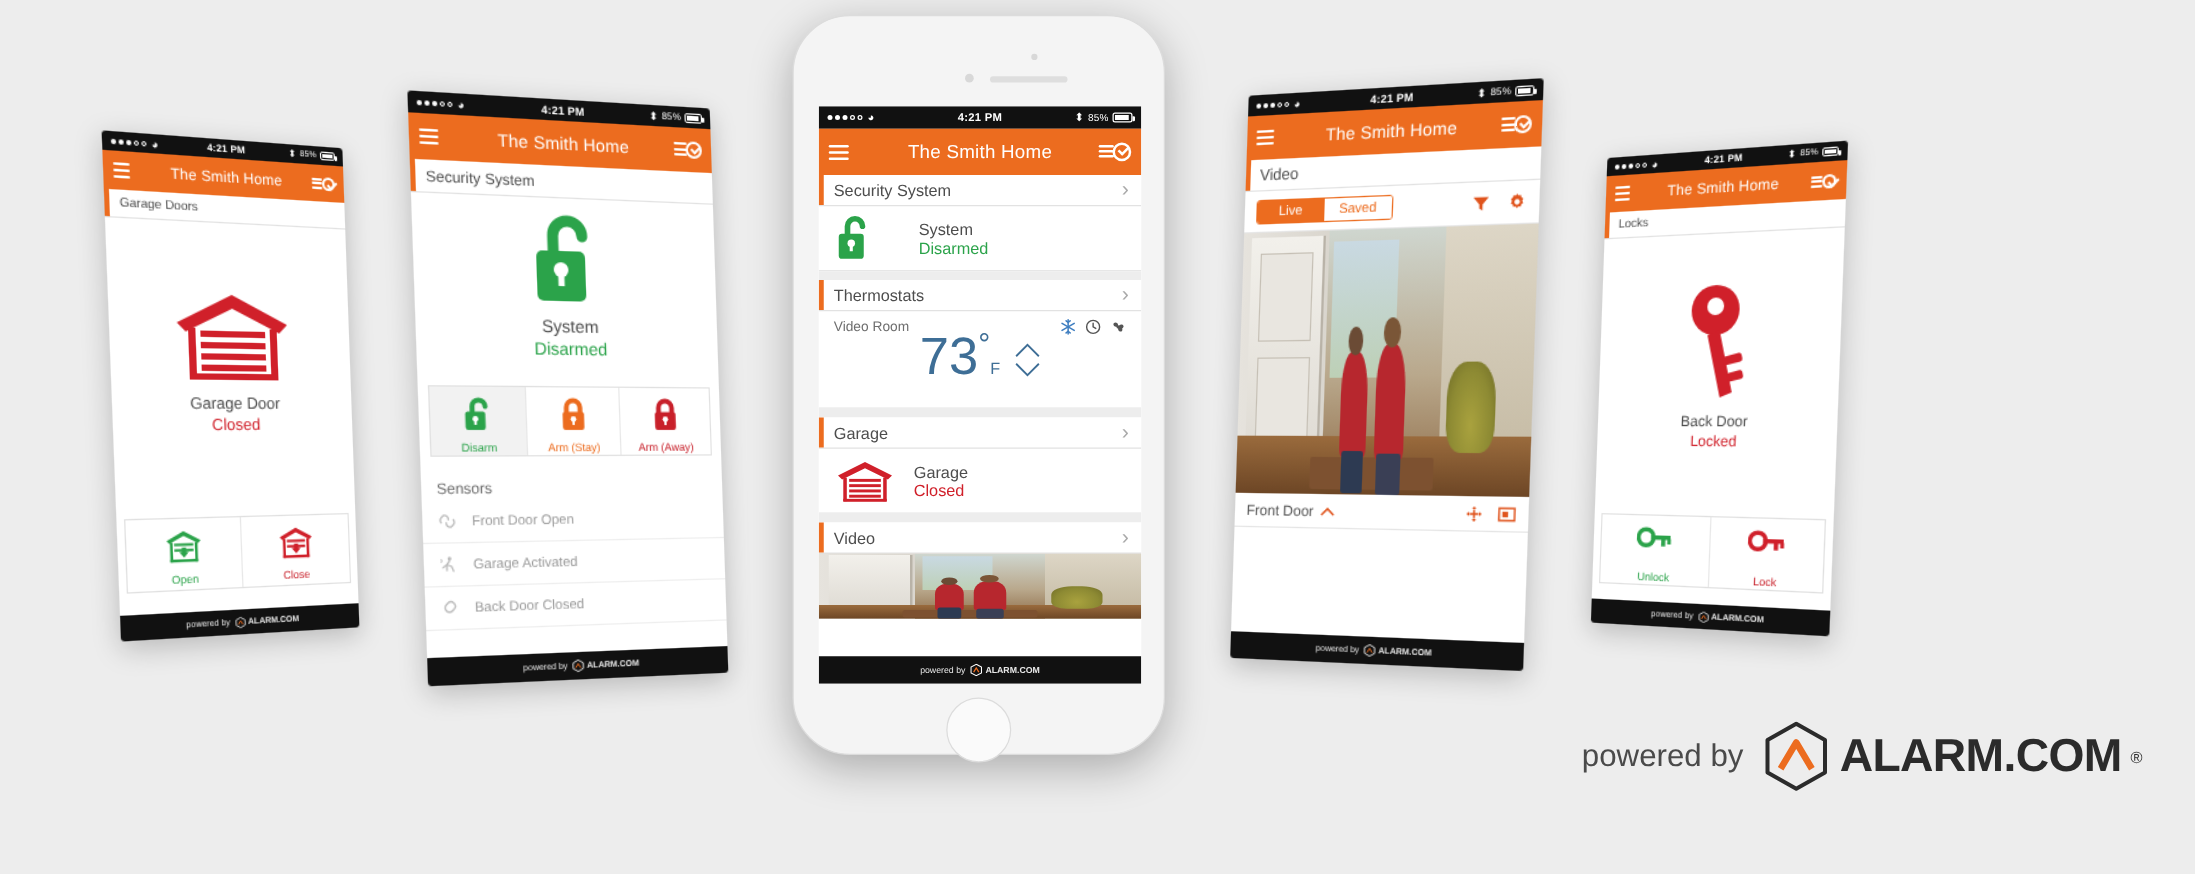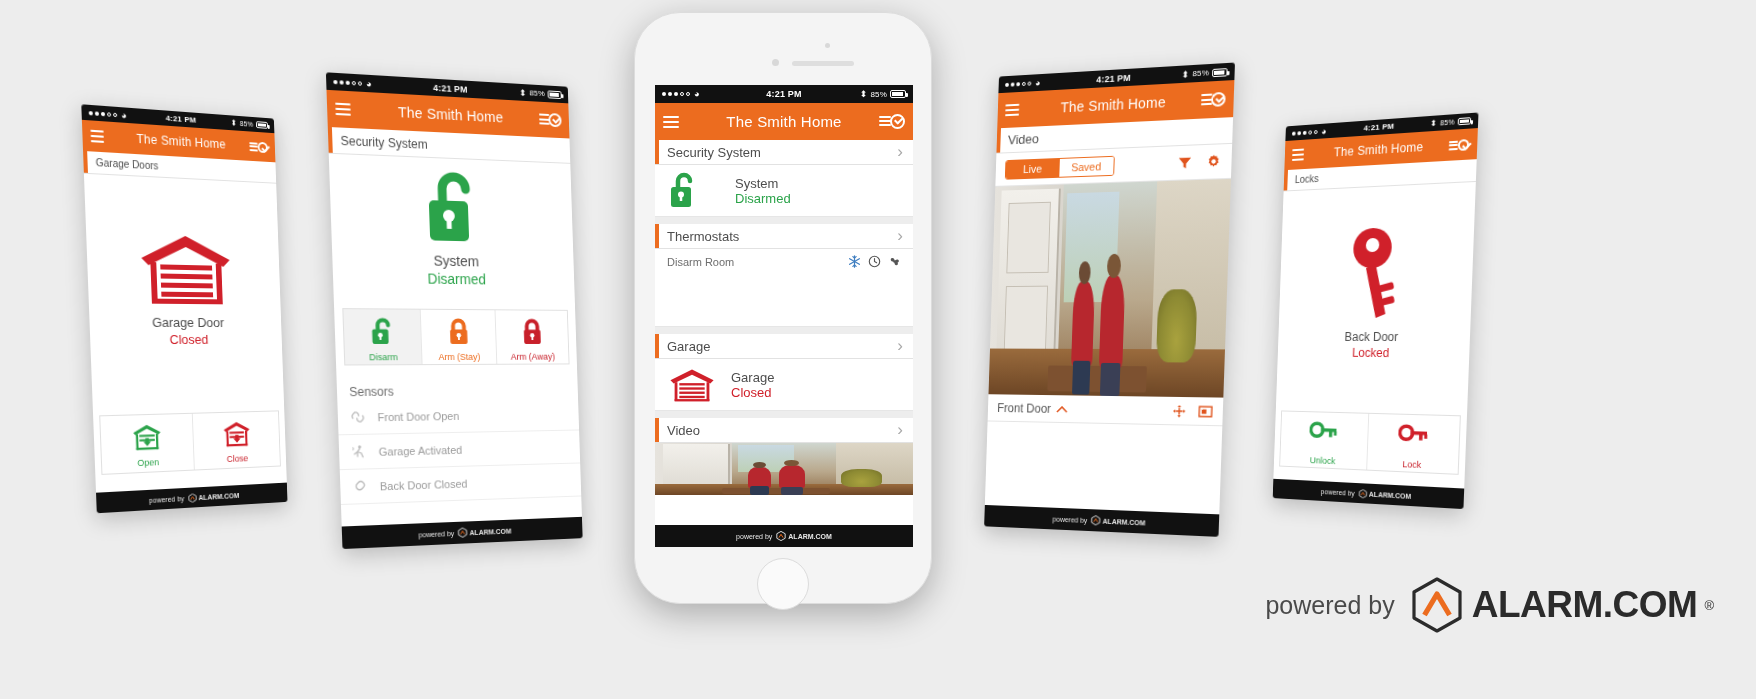--- a/index.html
+++ b/index.html
@@ -409,21 +409,21 @@
       </div>
       <div class="gap" style="height:7px;"></div>
 
       <div class="sec-head" style="height:25px;padding-right:10px;">
         <span class="bar"></span>
         <span class="t" style="font-size:13px;">Thermostats</span>
         <span class="chev" style="font-size:17px;">›</span>
       </div>
       <div class="card" style="height:78px;padding:6px 12px 0;">
         <div style="display:flex;align-items:center;">
-          <span style="font-size:11px;color:#6e6e6e;">Disarm Room</span>
+          <span style="font-size:11px;color:#6e6e6e;">Video Room</span>
           <span class="thermo-icons">
             <svg width="13" height="13" viewBox="0 0 16 16">
               <g stroke="#3f7ec0" stroke-width="1.5" stroke-linecap="round">
                 <path d="M8 1 V15"></path>
                   <path d="M2 4.5 L14 11.5"></path>
                   <path d="M14 4.5 L2 11.5"></path>
                 <path d="M8 3.6 L6 2 M8 3.6 L10 2 M8 12.4 L6 14 M8 12.4 L10 14"></path>
               </g>
             </svg>
             <svg width="13" height="13" viewBox="0 0 16 16">
@@ -432,20 +432,33 @@
             </svg>
             <svg width="13" height="13" viewBox="0 0 16 16">
               <circle cx="8" cy="8" r="1.6" fill="#555"></circle>
               <path d="M8 6.4 C8 3 3 3 3.4 6 C3.8 8.6 8 8 8 8" fill="#555"></path>
               <path d="M9.6 8 C13 8 13 13 10 12.6 C7.4 12.2 8 8 8 8" fill="#555"></path>
               <path d="M8 9.6 C5 11 6.5 15 9 13.5 C11 12.2 8 8 8 8" fill="none"></path>
               <path d="M9 6.6 C11.6 4.2 15 7 12.6 9 C10.6 10.7 8 8 8 8" fill="#555"></path>
             </svg>
           </span>
         </div>
+        <div class="temp" style="margin-top:-4px;">
+          <span style="font-size:42px;font-weight:300;line-height:1;">73</span>
+          <span style="font-size:24px;line-height:1;align-self:flex-start;">°</span>
+          <span style="font-size:13px;margin-bottom:4px;">F</span>
+          <span style="display:flex;flex-direction:column;gap:4px;margin-left:12px;margin-bottom:4px;">
+            <svg width="20" height="12" viewBox="0 0 22 13">
+              <path d="M1 12 L11 2 L21 12" fill="none" stroke="#3e6e96" stroke-width="1.6"></path>
+            </svg>
+            <svg width="20" height="12" viewBox="0 0 22 13">
+              <path d="M1 1 L11 11 L21 1" fill="none" stroke="#3e6e96" stroke-width="1.6"></path>
+            </svg>
+          </span>
+        </div>
       </div>
       <div class="gap" style="height:7px;"></div>
 
       <div class="sec-head" style="height:25px;padding-right:10px;">
         <span class="bar"></span>
         <span class="t" style="font-size:13px;">Garage</span>
         <span class="chev" style="font-size:17px;">›</span>
       </div>
       <div class="card stat-row" style="height:52px;padding:0 14px;">
         <svg width="46" height="34" viewBox="0 0 98 72">

